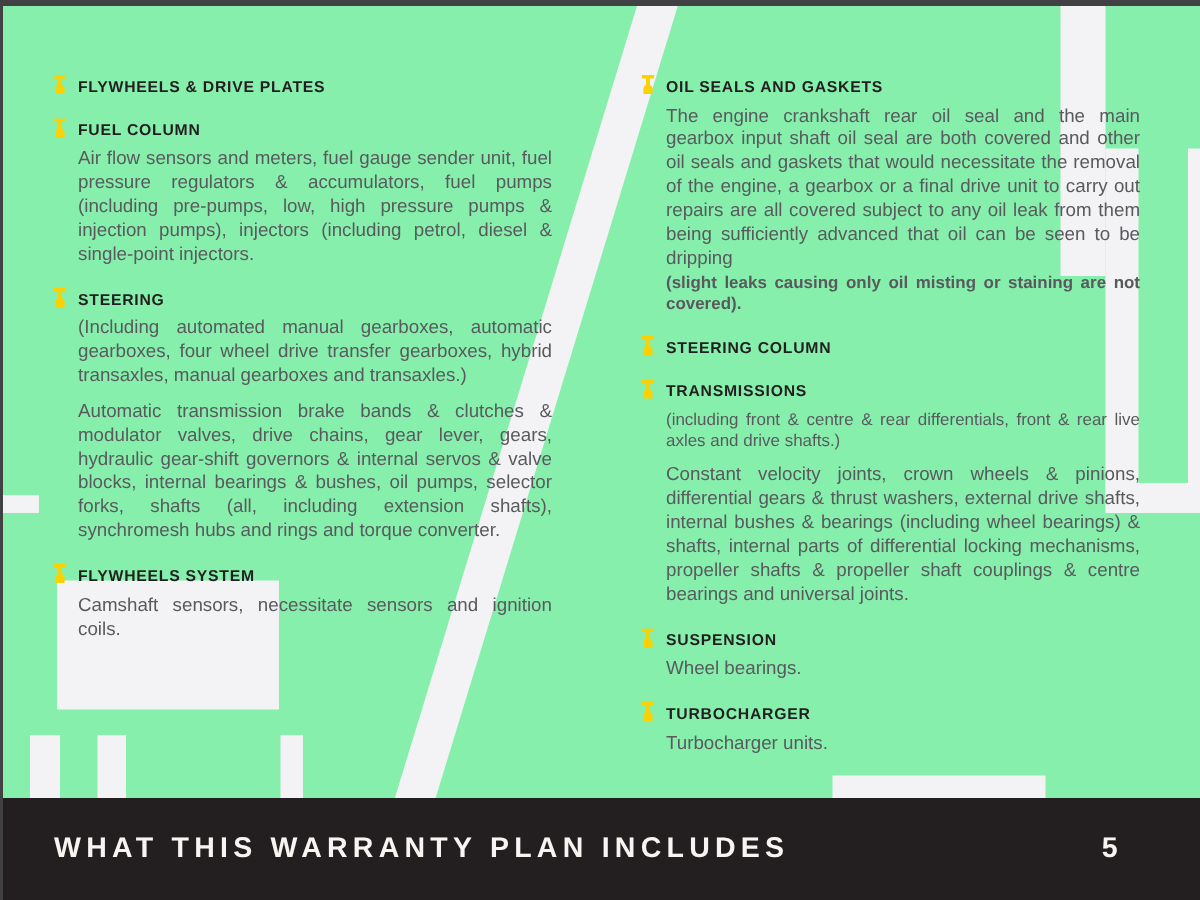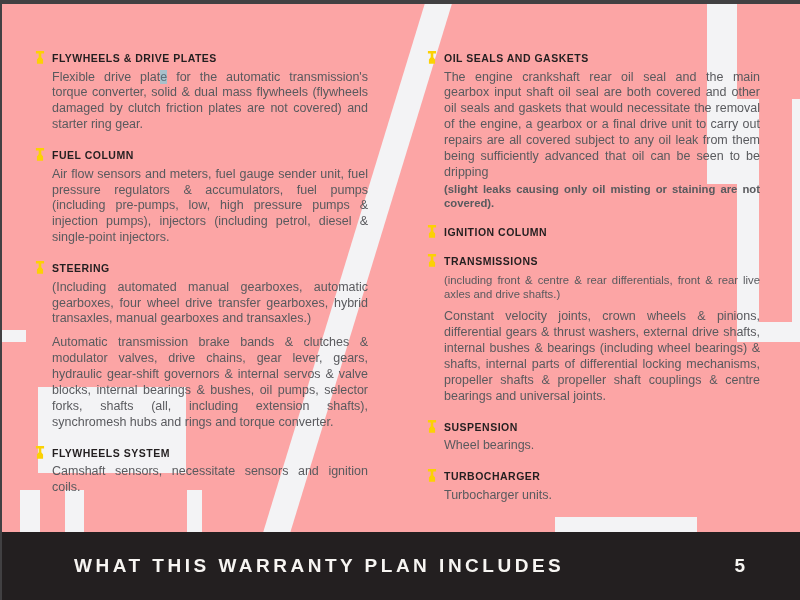--- a/index.html
+++ b/index.html
@@ -1,17 +1,17 @@
 <!DOCTYPE html>
 <html><head>
 <meta charset="utf-8">
 <style>
   html,body{margin:0;padding:0;background:#2b2b2b;}
   .page{
-    position:relative;width:800px;height:600px;background:#fca5a5;
+    position:relative;width:800px;height:600px;background:#86efac;
     overflow:hidden;box-sizing:border-box;
     border-top:4px solid #414042;border-left:2px solid #414042;
     font-family:"Liberation Sans",sans-serif;
   }
   
   .wm{position:absolute;background:#f3f3f5;pointer-events:none;}
   .wm-diagonal{left:330px;top:-40px;width:26px;height:690px;transform:rotate(17deg);}
   .wm-stripe-topright{left:705px;top:0;width:30px;height:180px;}
   .wm-u-left{left:735px;top:95px;width:22px;height:235px;}
   .wm-u-bottom{left:735px;top:318px;width:65px;height:20px;}
@@ -40,21 +40,21 @@
     font-size:12.5px;line-height:1.27;color:#595a5e;
   }
   p.body + p.body{margin-top:8px;}
   p.small{font-size:11.3px;}
   p.attached{margin-top:1px !important;font-weight:bold;}
   .hl{background:#a9c0cb;color:#5b6e79;}
 
   .footer{
     position:absolute;left:0;right:0;bottom:0;height:68px;background:#231f20;
     display:flex;align-items:center;justify-content:space-between;
-    padding:0 55px 0 72px;box-sizing:border-box;z-index:3;
+    padding:0 55px 0 34px;box-sizing:border-box;z-index:3;
   }
   .footer-title{
     color:#f7f5f2;font-size:19px;font-weight:700;letter-spacing:3.5px;
   }
   .footer-page{
     color:#f7f5f2;font-size:19px;font-weight:700;
   }
 </style>
 </head>
 <body>
@@ -75,21 +75,20 @@
 
   <div class="content">
     <div class="col" id="col-left">
         <div class="section">
           <div class="heading-row">
             <span class="icon"><svg viewBox="0 0 10 14" width="10" height="13" aria-hidden="true">
                 <path d="M0.6 0 H9.4 V2.6 H6.4 V6.8 L8.3 9.2 V13.6 H1.7 V9.2 L3.6 6.8 V2.6 H0.6 Z" fill="#fbd104"></path>
               </svg></span>
             <span class="heading">FLYWHEELS &amp; DRIVE PLATES</span>
           </div>
-          <p class="body"><span>Flexible drive plat</span><span class="hl">e</span><span> for the automatic transmission's torque converter, solid &amp; dual mass flywheels (flywheels damaged by clutch friction plates are not covered) and starter ring gear.</span></p>
         </div>
         <div class="section">
           <div class="heading-row">
             <span class="icon"><svg viewBox="0 0 10 14" width="10" height="13" aria-hidden="true">
                 <path d="M0.6 0 H9.4 V2.6 H6.4 V6.8 L8.3 9.2 V13.6 H1.7 V9.2 L3.6 6.8 V2.6 H0.6 Z" fill="#fbd104"></path>
               </svg></span>
             <span class="heading">FUEL COLUMN</span>
           </div>
           <p class="body"><span>Air flow sensors and meters, fuel gauge sender unit, fuel pressure regulators &amp; accumulators, fuel pumps (including pre-pumps, low, high pressure pumps &amp; injection pumps), injectors (including petrol, diesel &amp; single-point injectors.</span></p>
         </div>
@@ -122,21 +121,21 @@
             <span class="heading">OIL SEALS AND GASKETS</span>
           </div>
           <p class="body"><span>The engine crankshaft rear oil seal and the main gearbox input shaft oil seal are both covered and other oil seals and gaskets that would necessitate the removal of the engine, a gearbox or a final drive unit to carry out repairs are all covered subject to any oil leak from them being sufficiently advanced that oil can be seen to be dripping</span></p>
           <p class="body small attached"><span>(slight leaks causing only oil misting or staining are not covered).</span></p>
         </div>
         <div class="section">
           <div class="heading-row">
             <span class="icon"><svg viewBox="0 0 10 14" width="10" height="13" aria-hidden="true">
                 <path d="M0.6 0 H9.4 V2.6 H6.4 V6.8 L8.3 9.2 V13.6 H1.7 V9.2 L3.6 6.8 V2.6 H0.6 Z" fill="#fbd104"></path>
               </svg></span>
-            <span class="heading">IGNITION COLUMN</span>
+            <span class="heading">STEERING COLUMN</span>
           </div>
         </div>
         <div class="section">
           <div class="heading-row">
             <span class="icon"><svg viewBox="0 0 10 14" width="10" height="13" aria-hidden="true">
                 <path d="M0.6 0 H9.4 V2.6 H6.4 V6.8 L8.3 9.2 V13.6 H1.7 V9.2 L3.6 6.8 V2.6 H0.6 Z" fill="#fbd104"></path>
               </svg></span>
             <span class="heading">TRANSMISSIONS</span>
           </div>
           <p class="body small"><span>(including front &amp; centre &amp; rear differentials, front &amp; rear live axles and drive shafts.)</span></p>

